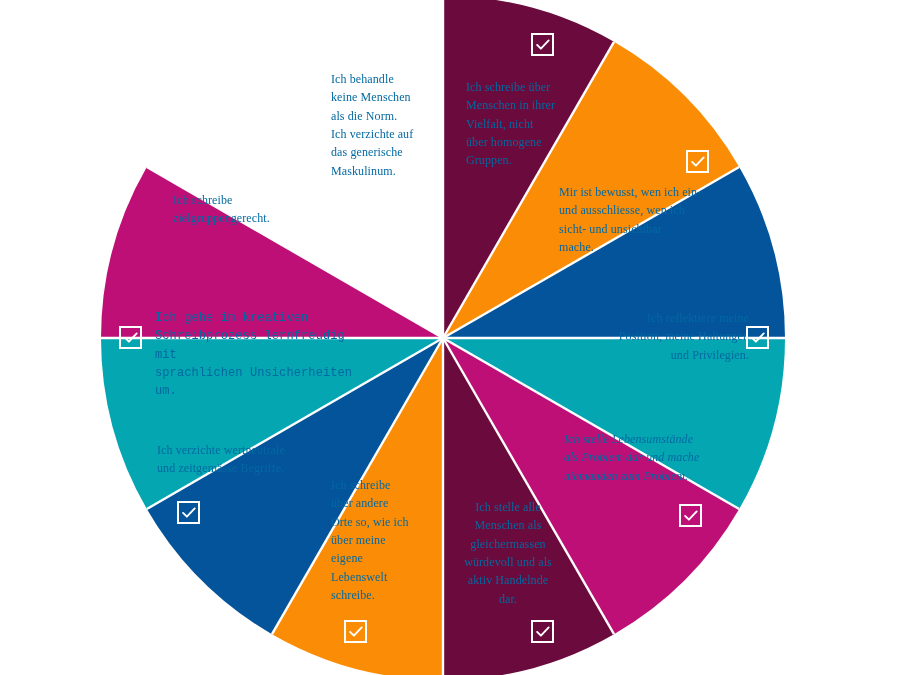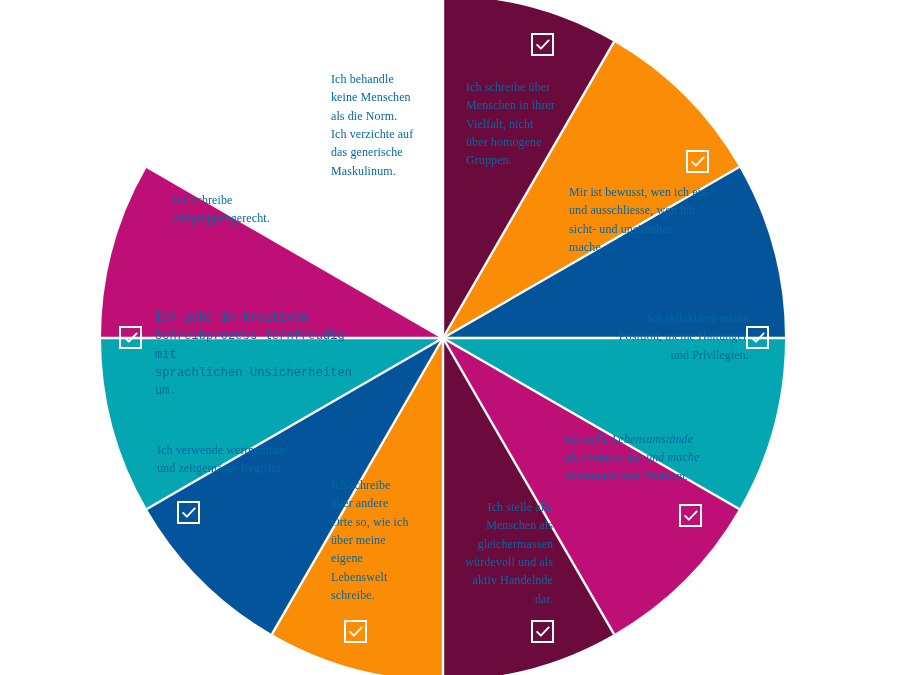--- a/index.html
+++ b/index.html
@@ -120,21 +120,21 @@
       <div class="seg-text" style="left: 466px; top: 78px; width: 130px; text-align: left;">Ich schreibe über
 Menschen in ihrer
 Vielfalt, nicht
 über homogene
 Gruppen.</div>
       <div class="cbx" style="left: 531px; top: 33px;">
         <svg viewBox="0 0 17 17">
           <path d="M2.6 8.4 L6.4 12.2 L14.2 3.9" fill="none" stroke="#ffffff" stroke-width="1.9" stroke-linecap="round" stroke-linejoin="round"></path>
         </svg>
       </div>
-      <div class="seg-text" style="left: 559px; top: 183px; width: 215px; text-align: left; margin-left: 10px;">Mir ist bewusst, wen ich ein-
+      <div class="seg-text" style="left: 559px; top: 183px; width: 215px; text-align: left;">Mir ist bewusst, wen ich ein-
 und ausschliesse, wen ich
 sicht- und unsichtbar
 mache.</div>
       <div class="cbx" style="left: 686px; top: 150px;">
         <svg viewBox="0 0 17 17">
           <path d="M2.6 8.4 L6.4 12.2 L14.2 3.9" fill="none" stroke="#ffffff" stroke-width="1.9" stroke-linecap="round" stroke-linejoin="round"></path>
         </svg>
       </div>
       <div class="seg-text" style="left: 569px; top: 309px; width: 180px; text-align: right;">Ich reflektiere meine
 Position, meine Haltungen
@@ -145,21 +145,21 @@
         </svg>
       </div>
       <div class="seg-text" style="left: 564px; top: 430px; width: 190px; text-align: left; font-style: italic;">Ich stelle Lebensumstände
 als Problem dar und mache
 niemanden zum Problem.</div>
       <div class="cbx" style="left: 679px; top: 504px;">
         <svg viewBox="0 0 17 17">
           <path d="M2.6 8.4 L6.4 12.2 L14.2 3.9" fill="none" stroke="#ffffff" stroke-width="1.9" stroke-linecap="round" stroke-linejoin="round"></path>
         </svg>
       </div>
-      <div class="seg-text" style="left: 433px; top: 498px; width: 120px; text-align: right;">Ich stelle alle
+      <div class="seg-text" style="left: 448px; top: 498px; width: 120px; text-align: center;">Ich stelle alle
 Menschen als
 gleichermassen
 würdevoll und als
 aktiv Handelnde
 dar.</div>
       <div class="cbx" style="left: 531px; top: 620px;">
         <svg viewBox="0 0 17 17">
           <path d="M2.6 8.4 L6.4 12.2 L14.2 3.9" fill="none" stroke="#ffffff" stroke-width="1.9" stroke-linecap="round" stroke-linejoin="round"></path>
         </svg>
       </div>
@@ -168,21 +168,21 @@
 Orte so, wie ich
 über meine
 eigene
 Lebenswelt
 schreibe.</div>
       <div class="cbx" style="left: 344px; top: 620px;">
         <svg viewBox="0 0 17 17">
           <path d="M2.6 8.4 L6.4 12.2 L14.2 3.9" fill="none" stroke="#ffffff" stroke-width="1.9" stroke-linecap="round" stroke-linejoin="round"></path>
         </svg>
       </div>
-      <div class="seg-text" style="left: 157px; top: 441px; width: 195px; text-align: left;">Ich verwende wertneutrale
+      <div class="seg-text" style="left: 157px; top: 441px; width: 195px; text-align: left;">Ich verzichte wertneutrale
 und zeitgemässe Begriffe.</div>
       <div class="cbx" style="left: 177px; top: 501px;">
         <svg viewBox="0 0 17 17">
           <path d="M2.6 8.4 L6.4 12.2 L14.2 3.9" fill="none" stroke="#ffffff" stroke-width="1.9" stroke-linecap="round" stroke-linejoin="round"></path>
         </svg>
       </div>
       <div class="seg-text" style="left: 155px; top: 309px; width: 215px; text-align: left; font-family: Liberation Mono, monospace;">Ich gehe im kreativen
 Schreibprozess lernfreudig mit
 sprachlichen Unsicherheiten
 um.</div>

